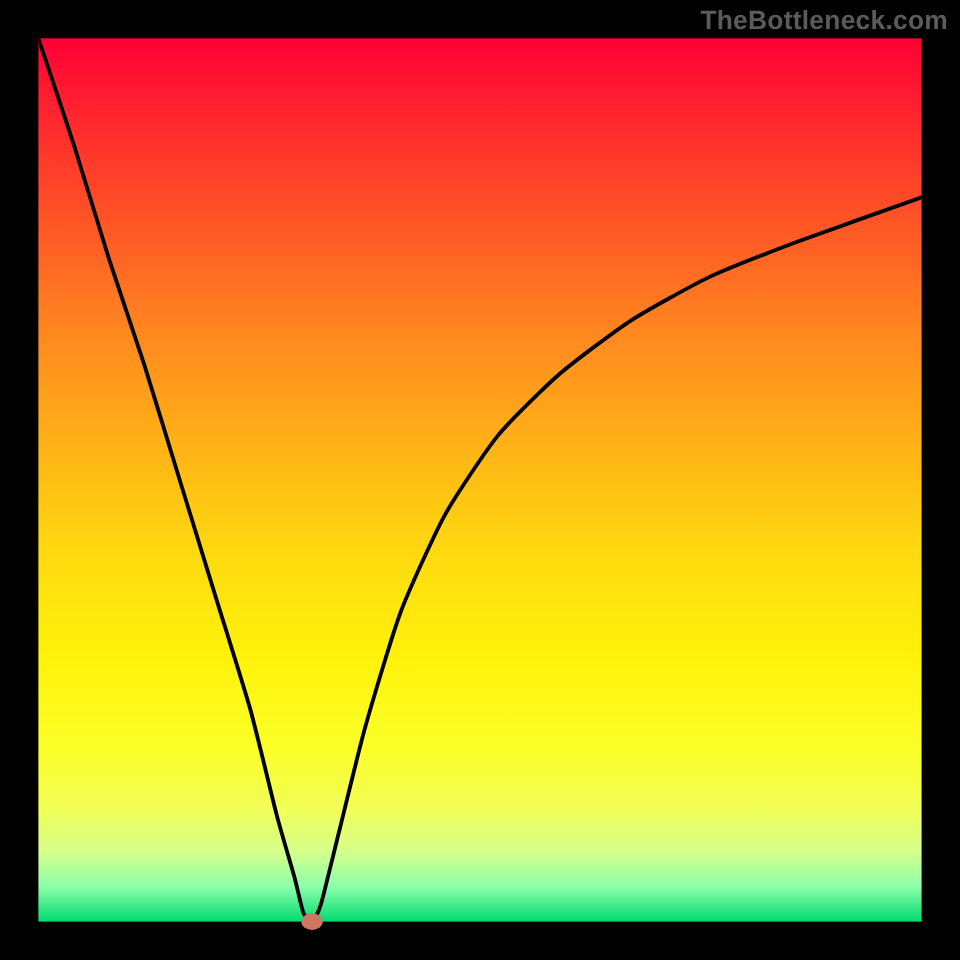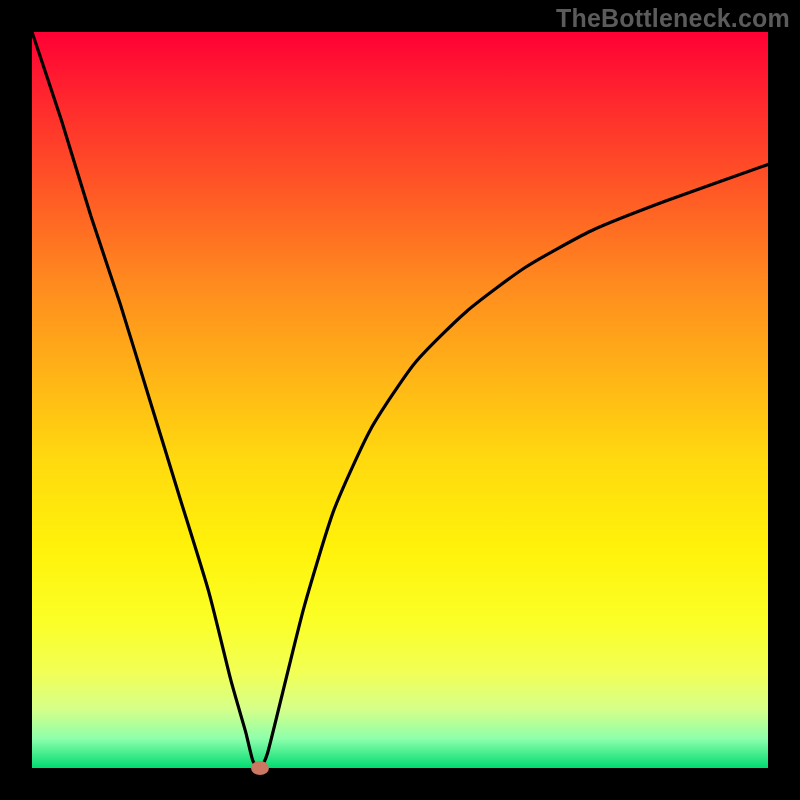--- a/index.html
+++ b/index.html
@@ -52,21 +52,21 @@
     height: 14px;
     background: #cb7762;
     border-radius: 50%;
     transform: translate(-50%, -50%);
   }
   .watermark {
     position: absolute;
     top: 4px;
     right: 10px;
     font-family: Arial, Helvetica, sans-serif;
-    font-size: 25px;
+    font-size: 22px;
     font-weight: 600;
     color: #5b5b5b;
     letter-spacing: 0.2px;
   }
 </style>
 </head>
 <body>
 
 <div class="frame">
 

